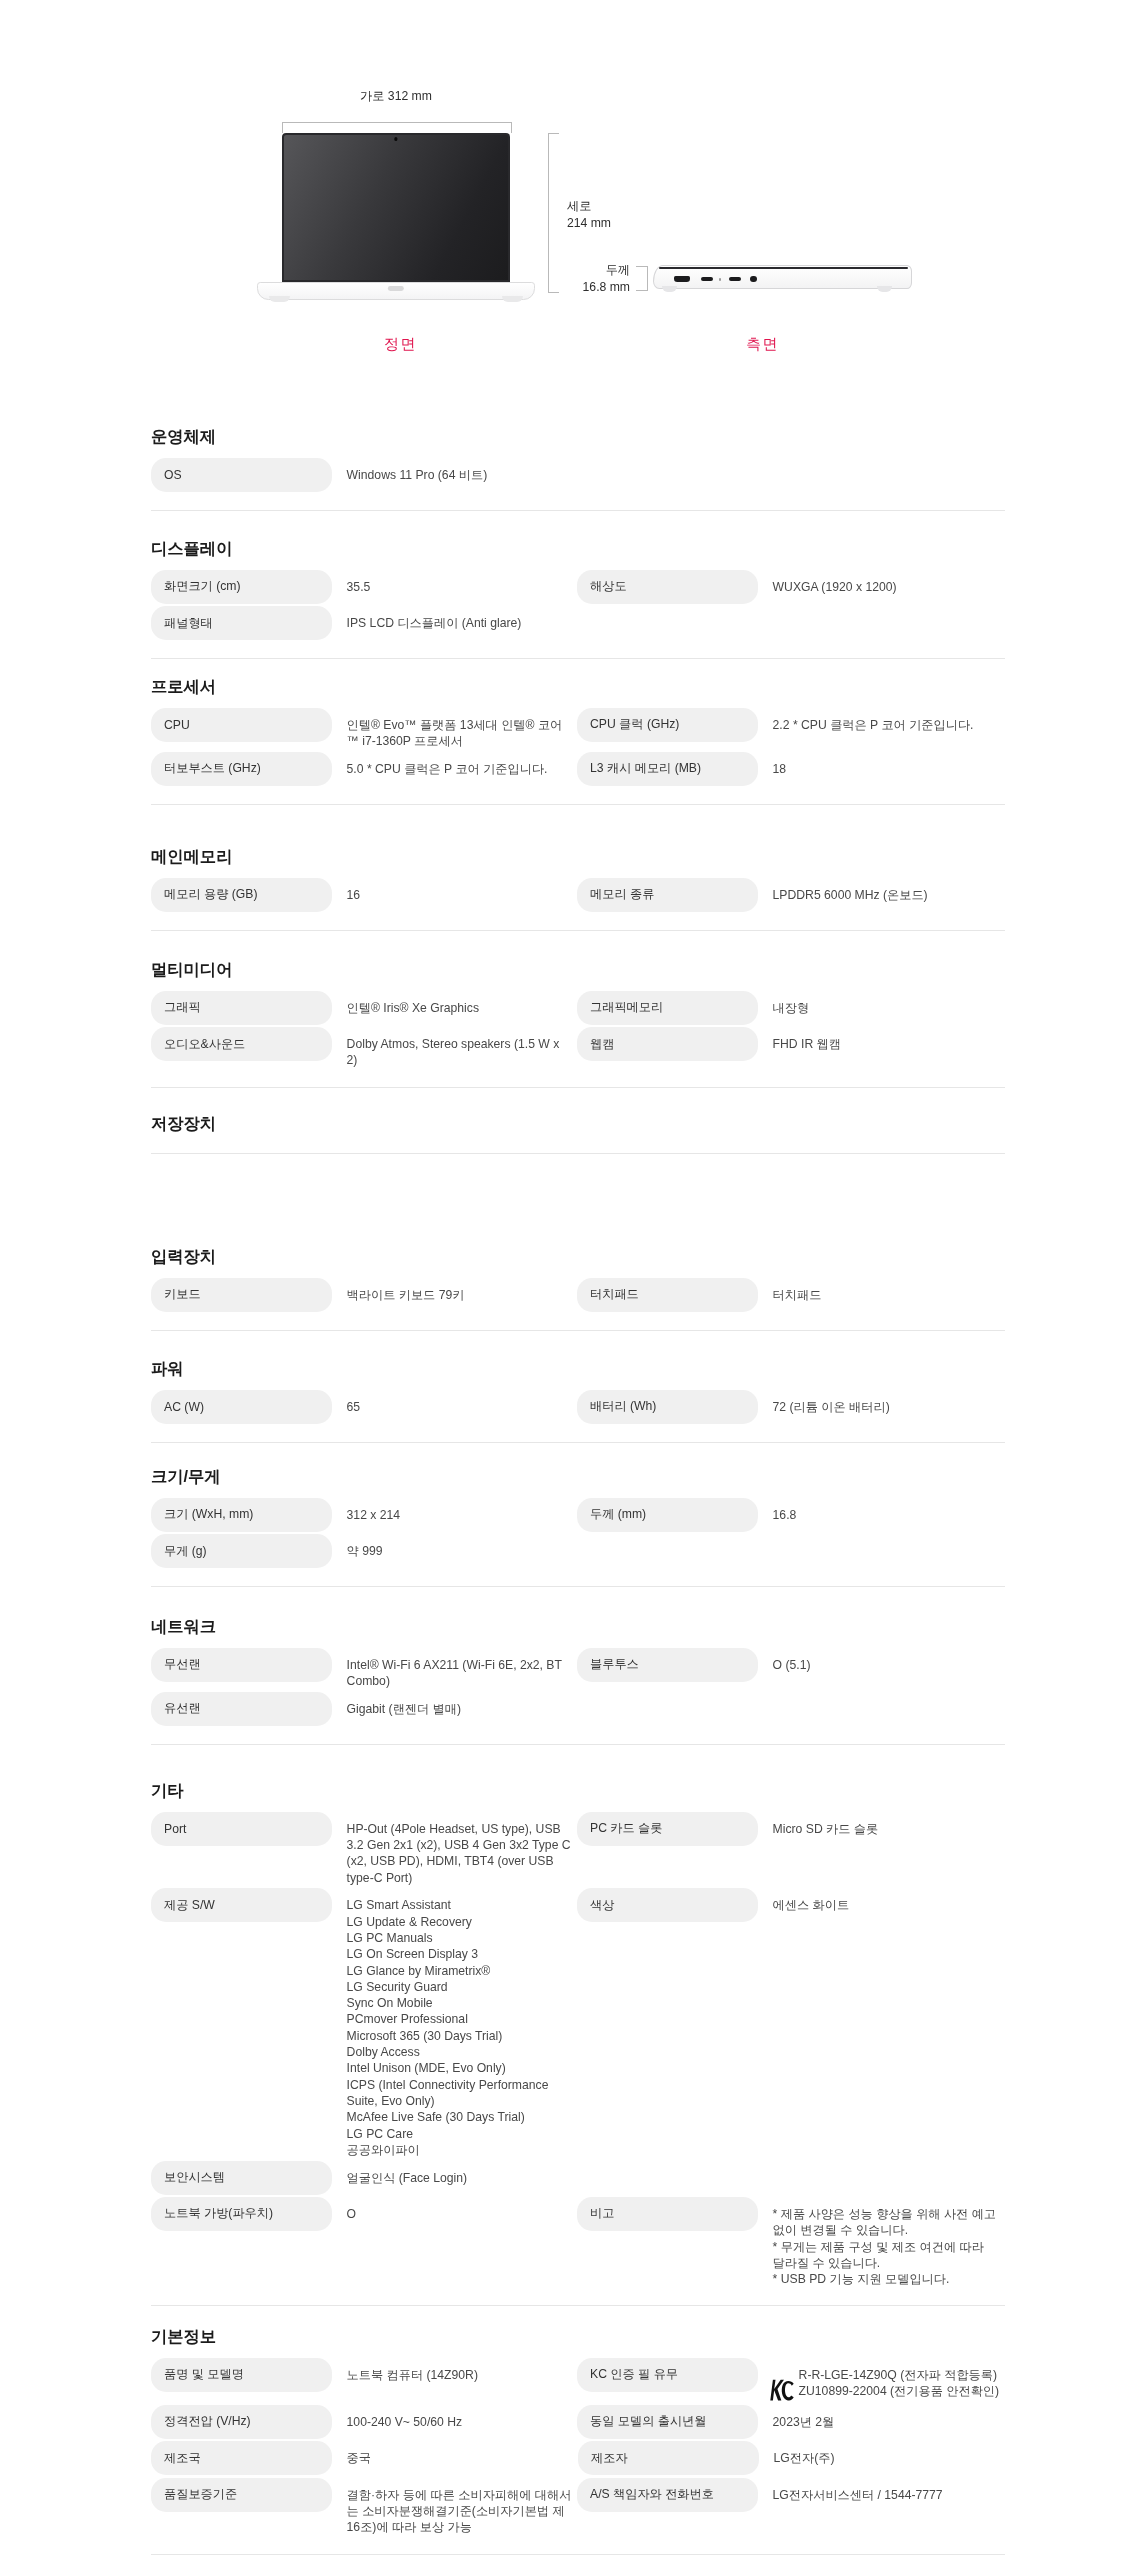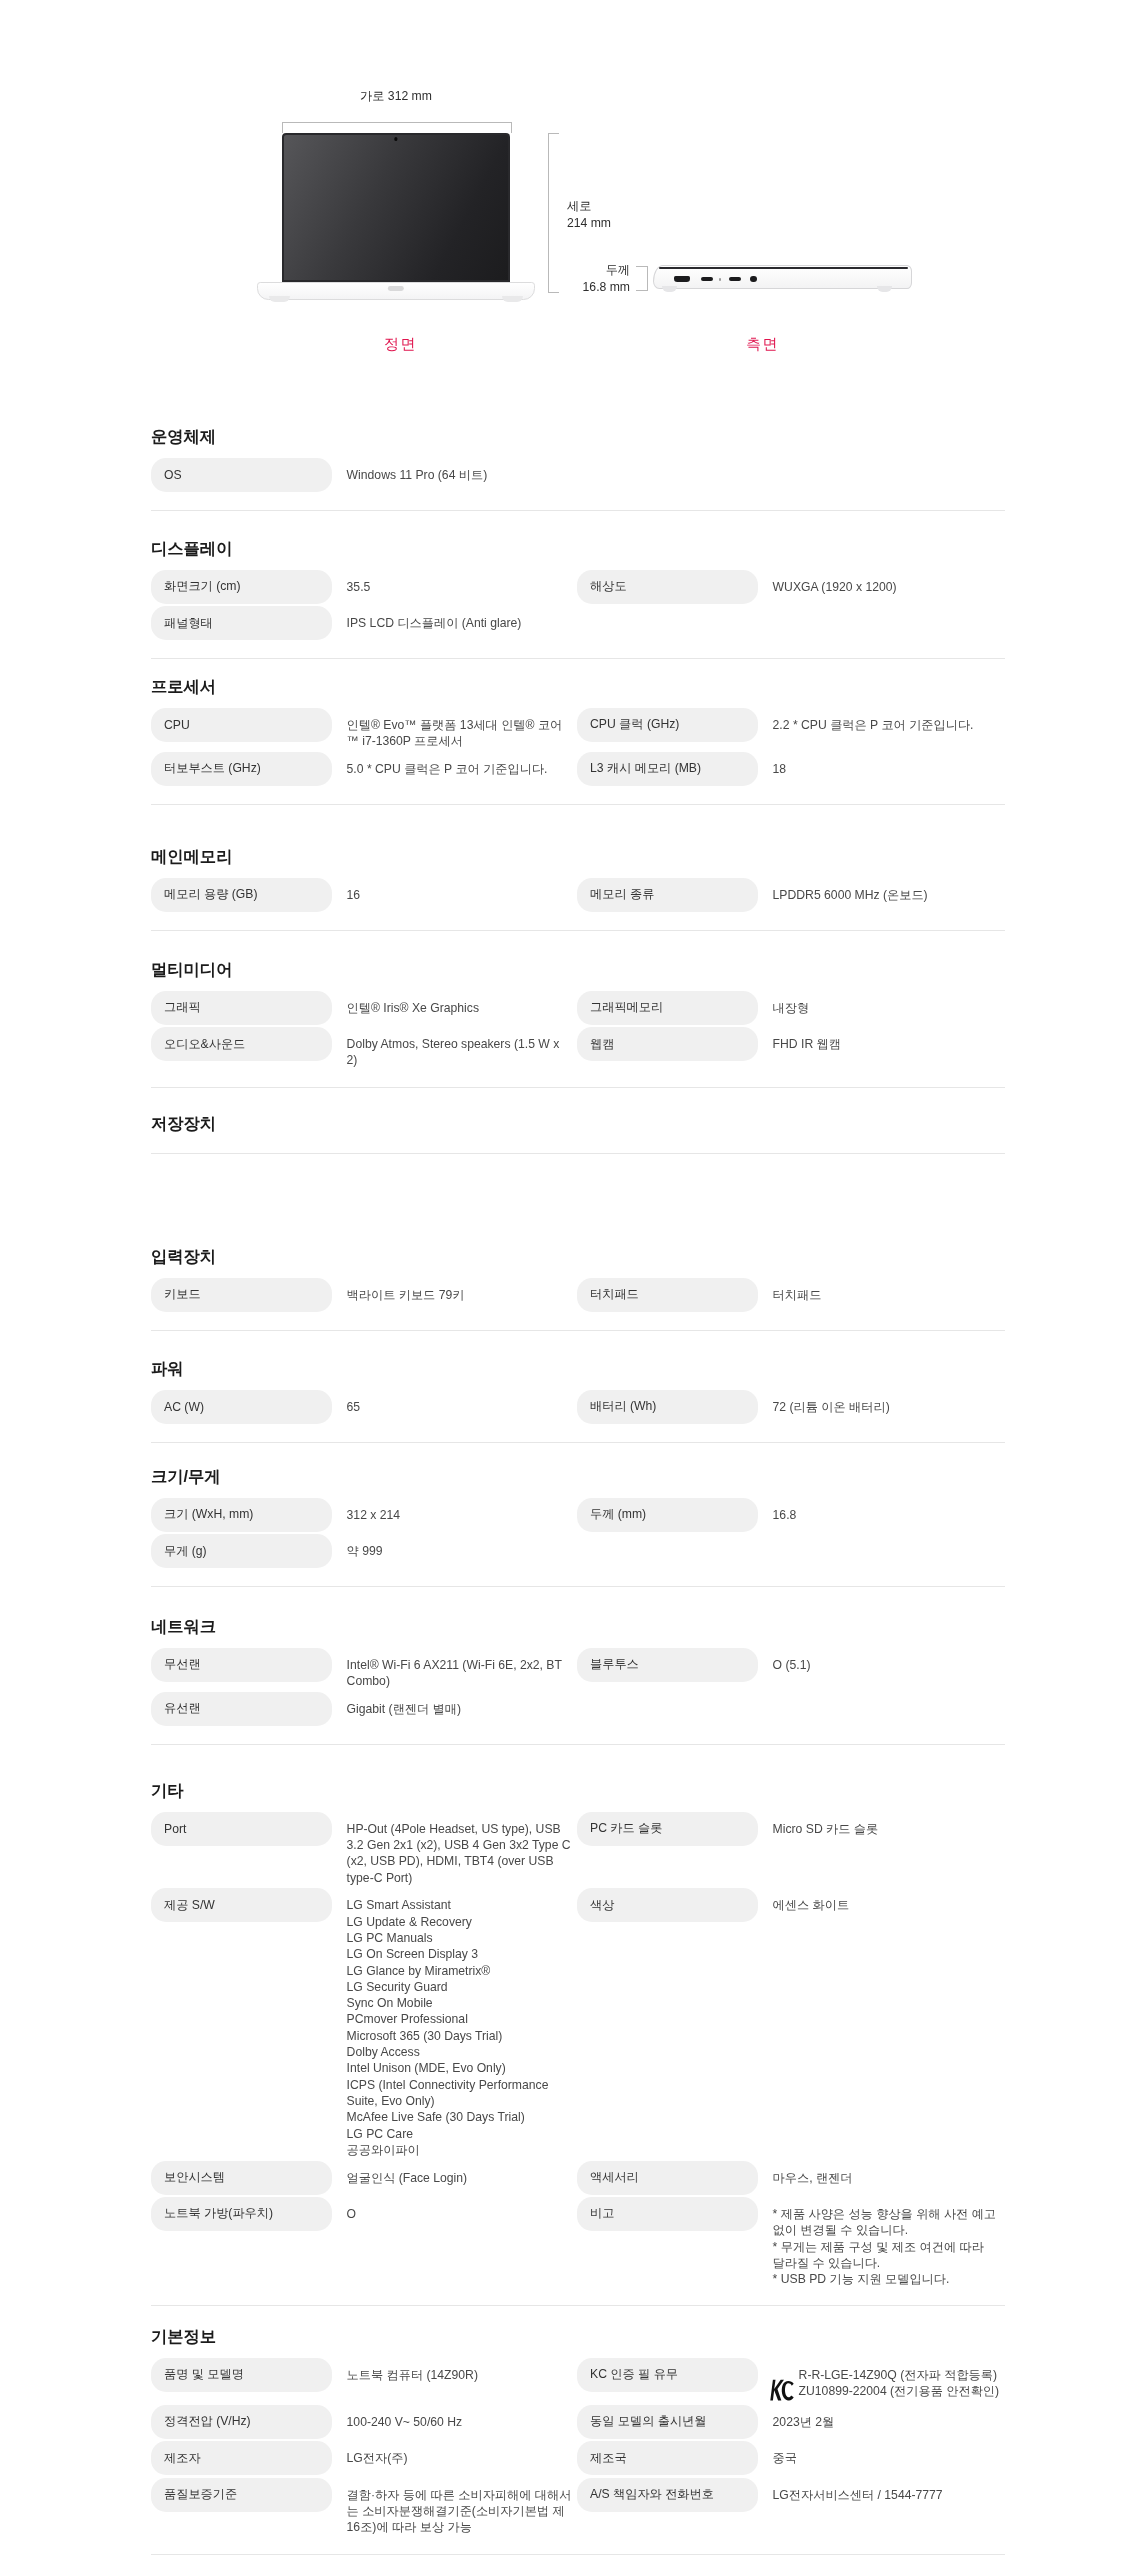--- a/index.html
+++ b/index.html
@@ -301,24 +301,20 @@
         <div class="row col2">
           <div class="cell-label">색상</div>
           <div class="cell-value">에센스 화이트</div>
         </div>
       </div>
       <div class="line">
         <div class="row">
           <div class="cell-label">보안시스템</div>
           <div class="cell-value">얼굴인식 (Face Login)</div>
         </div>
-        <div class="row col2">
-          <div class="cell-label">액세서리</div>
-          <div class="cell-value">마우스, 랜젠더</div>
-        </div>
       </div>
       <div class="line">
         <div class="row">
           <div class="cell-label">노트북 가방(파우치)</div>
           <div class="cell-value">O</div>
         </div>
         <div class="row col2">
           <div class="cell-label">비고</div>
           <div class="cell-value">
             <span class="vline">* 제품 사양은 성능 향상을 위해 사전 예고 없이 변경될 수 있습니다.</span>
@@ -353,28 +349,28 @@
         <div class="row">
           <div class="cell-label">정격전압 (V/Hz)</div>
           <div class="cell-value">100-240 V~ 50/60 Hz</div>
         </div>
         <div class="row col2">
           <div class="cell-label">동일 모델의 출시년월</div>
           <div class="cell-value">2023년 2월</div>
         </div>
       </div>
       <div class="line">
+        <div class="row col2">
+          <div class="cell-label">제조국</div>
+          <div class="cell-value">중국</div>
+        </div>
         <div class="row">
           <div class="cell-label">제조자</div>
           <div class="cell-value">LG전자(주)</div>
         </div>
-        <div class="row col2">
-          <div class="cell-label">제조국</div>
-          <div class="cell-value">중국</div>
-        </div>
       </div>
       <div class="line">
         <div class="row">
           <div class="cell-label">품질보증기준</div>
           <div class="cell-value">결함·하자 등에 따른 소비자피해에 대해서는 소비자분쟁해결기준(소비자기본법 제16조)에 따라 보상 가능</div>
         </div>
         <div class="row col2">
           <div class="cell-label">A/S 책임자와 전화번호</div>
           <div class="cell-value">LG전자서비스센터 / 1544-7777</div>
         </div>

